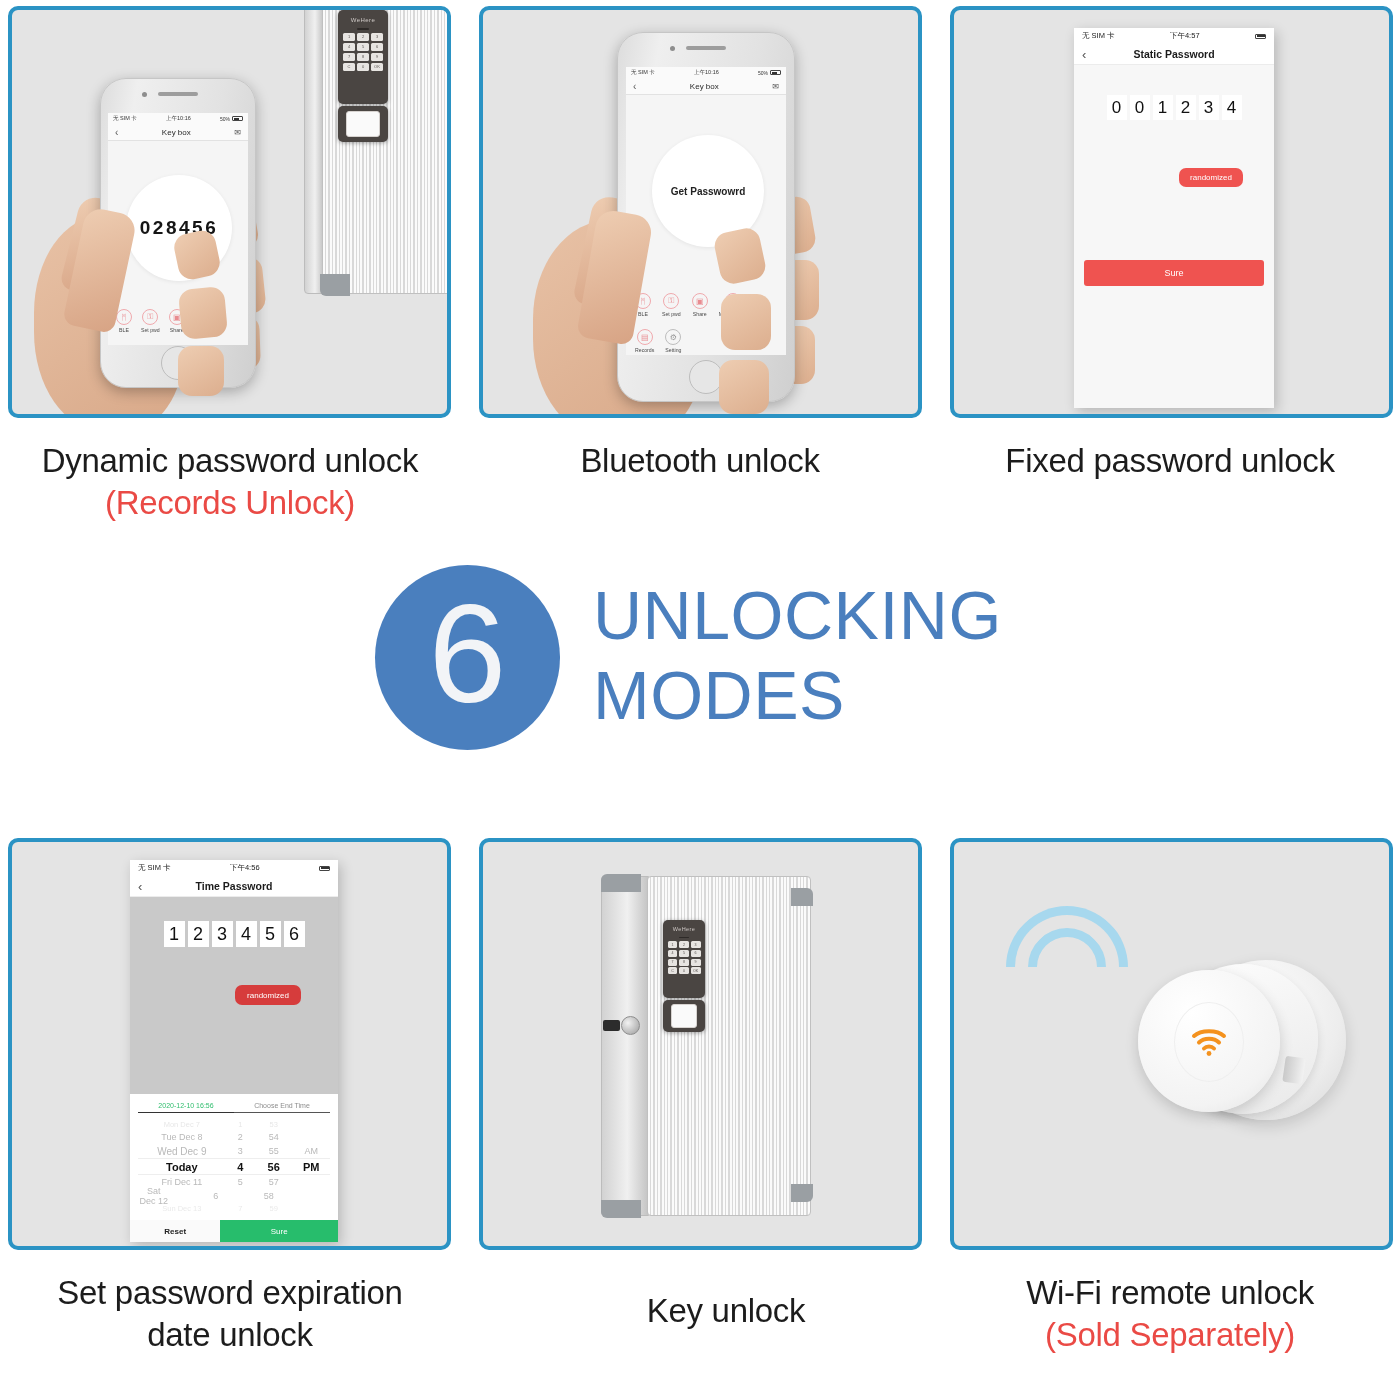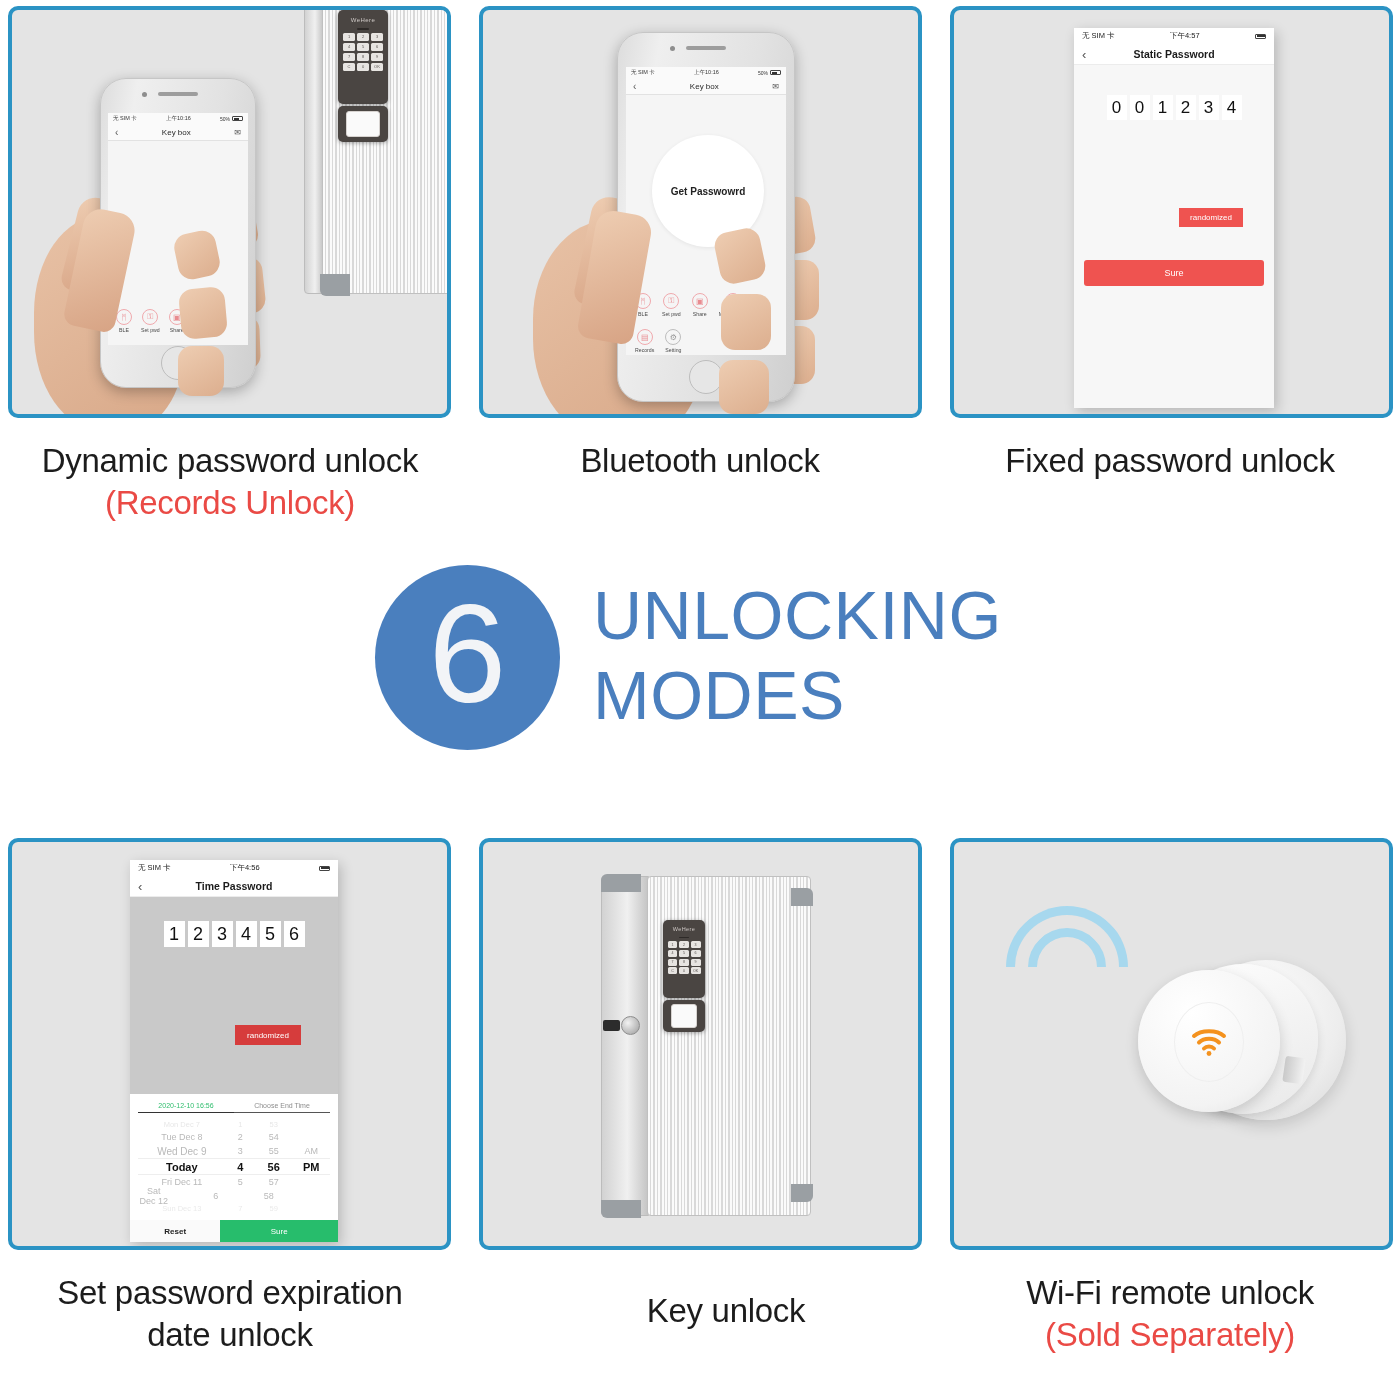--- a/index.html
+++ b/index.html
@@ -170,22 +170,22 @@
             justify-content:center; position:relative; border-bottom:1px solid #ececec; }
   .fs-nav .title { font-size:10.5px; color:#1b1b1b; font-weight:600; }
   .fs-nav .chev { position:absolute; left:8px; font-size:13px; color:#555; font-weight:300; }
 
   .digits { display:flex; justify-content:center; gap:3px; }
   .digits span {
     background:#fff; display:flex; align-items:center; justify-content:center;
     color:#111; font-weight:400;
   }
   .btn-rand {
-    background:#ef5350; color:#fff; border-radius:0;
-    display:flex; align-items:center; justify-content:center;margin-top:40px;
+    background:#ef5350; color:#fff; border-radius:7px;
+    display:flex; align-items:center; justify-content:center;
   }
   .btn-sure {
     background:#ef5350; color:#fff; border-radius:3px;
     display:flex; align-items:center; justify-content:center;
   }
 
   
   .picker-head { display:flex; }
   .picker-head > div {
     flex:1; text-align:center; padding-bottom:3px; font-size:7px;
@@ -286,20 +286,23 @@
           <div class="sb-right">
             <span style="font-size:5px;">50%</span>
             <span class="batt"></span>
           </div>
         </div>
         <div class="navbar">
           <span class="chev">‹</span>
           <span class="title">Key box</span>
           <span class="mail">✉</span>
         </div>
+        <div class="bubble" style="left:18px; top:62px; width:106px; height:106px;">
+          <span class="code">028456</span>
+        </div>
         <div class="iconrow" style="left:8px; top:196px; gap:9px;">
           <div class="appicon">
             <div class="ring">ᛗ</div>
             <div class="lbl">BLE</div>
           </div>
           <div class="appicon">
             <div class="ring">⚿</div>
             <div class="lbl">Set pwd</div>
           </div>
           <div class="appicon">

